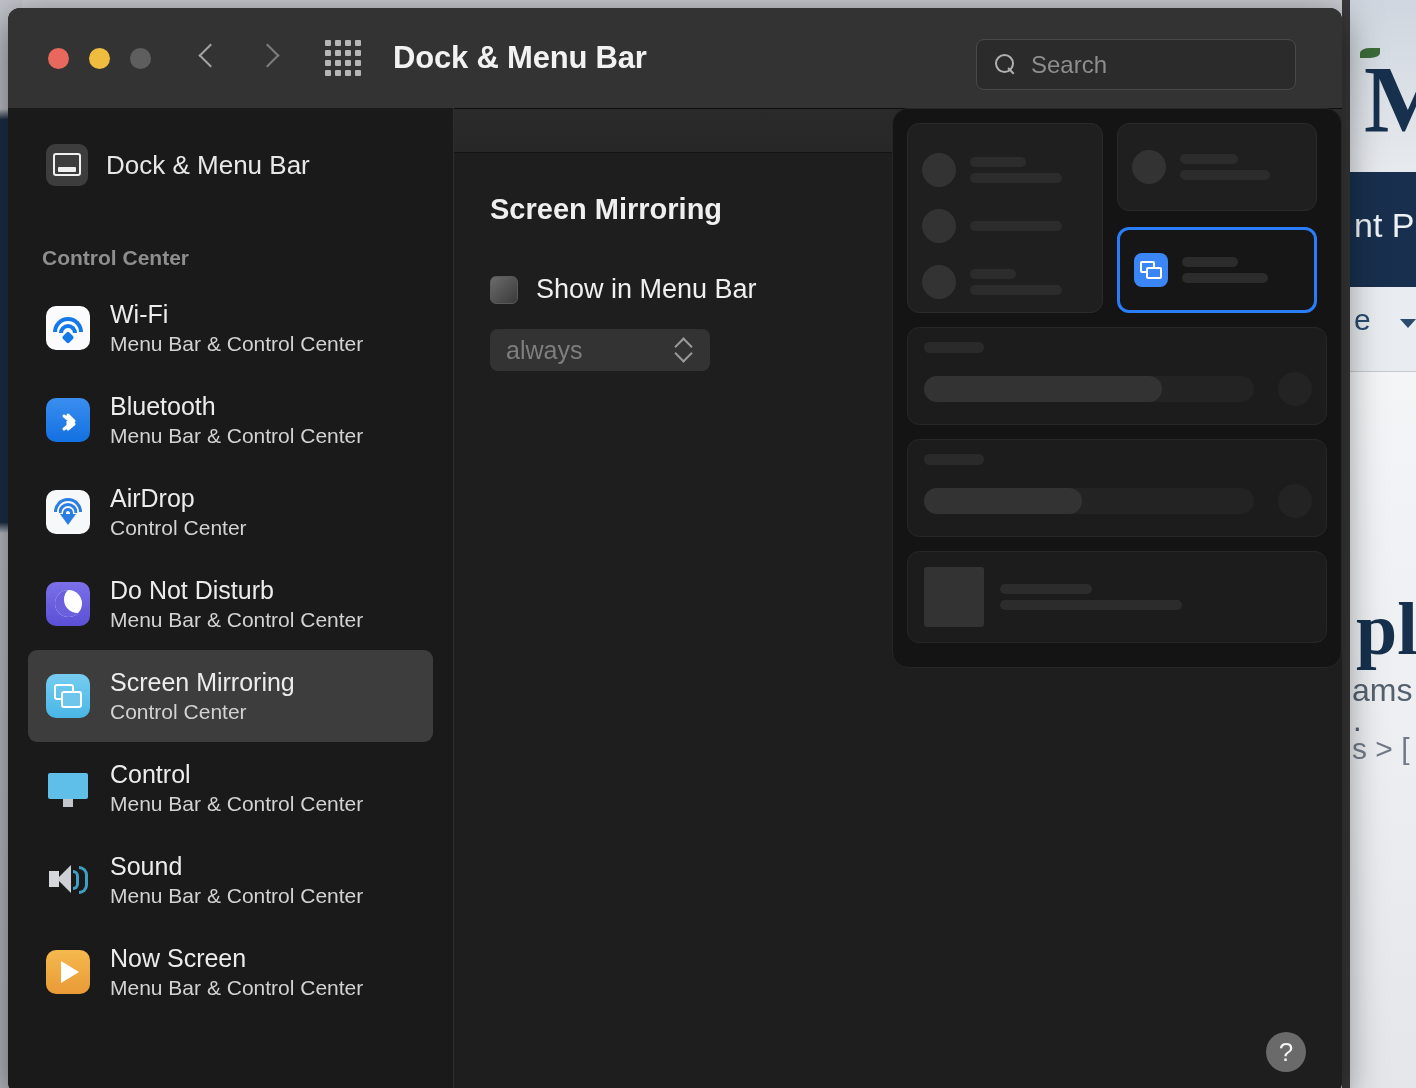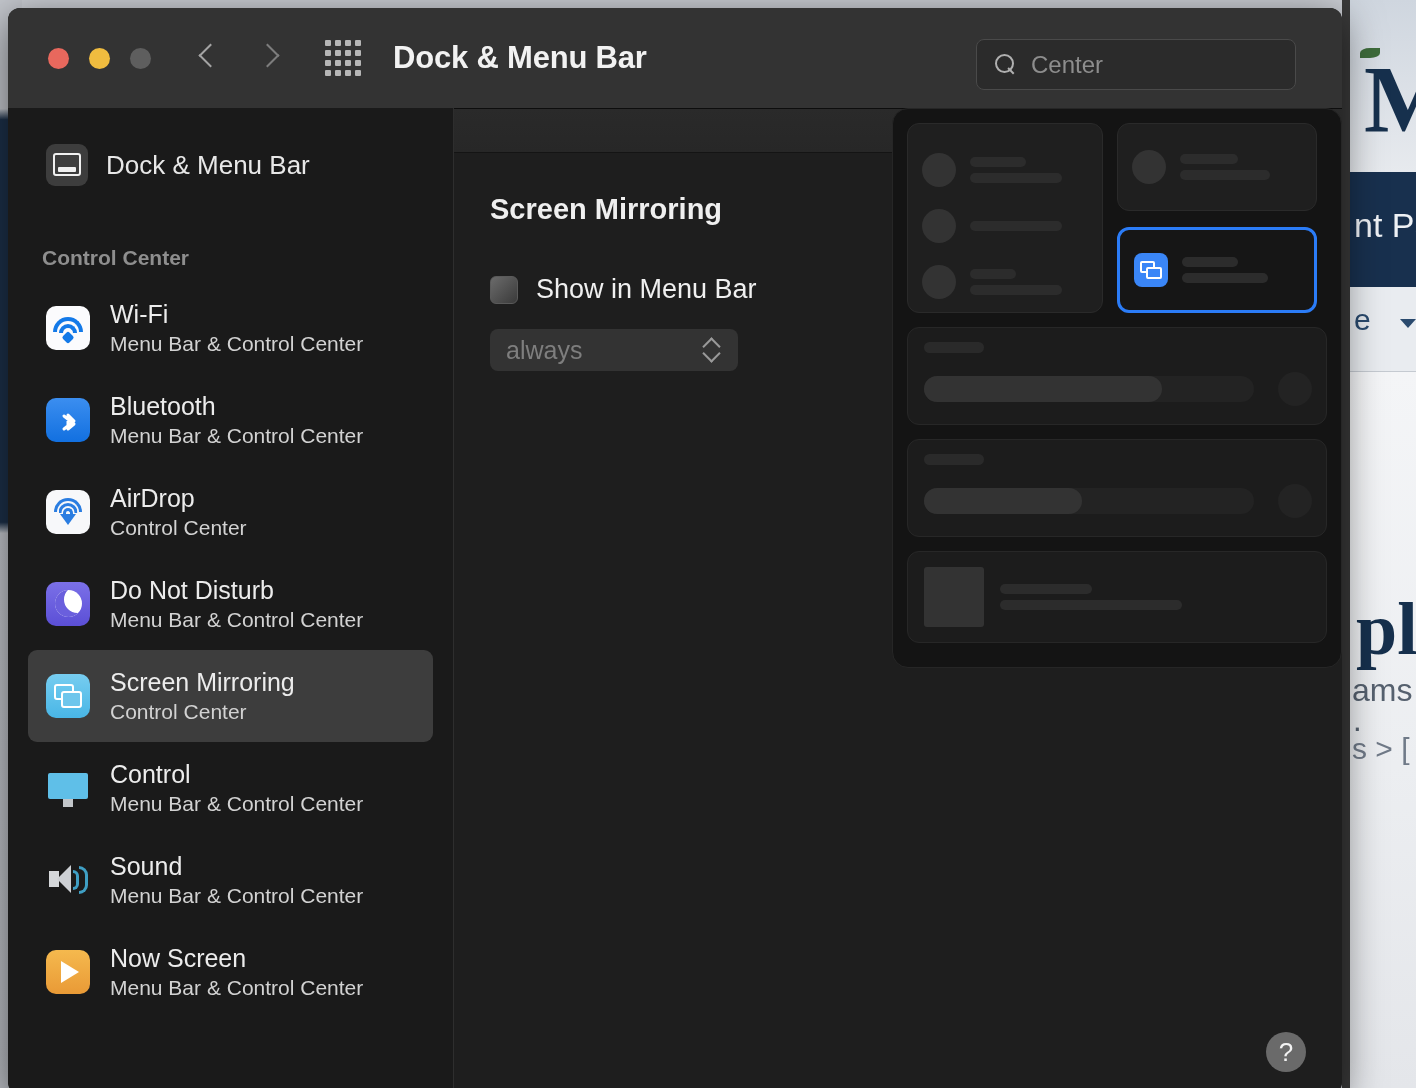--- a/index.html
+++ b/index.html
@@ -328,21 +328,21 @@
   #checkRow { display: flex; align-items: center; gap: 18px; margin-top: 48px; }
   #checkbox {
     width: 28px; height: 28px; border-radius: 6px;
     background: linear-gradient(135deg, #6b6b6b, #3a3a3a);
     border: 1px solid #5a5a5a; flex: none;
   }
   #checkLabel { color: #f0f0f0; font-size: 27px; text-align: right; }
 
   #popup {
     margin-top: 24px; margin-left: 0;
-    width: 248px; height: 42px; border-radius: 8px;
+    width: 220px; height: 42px; border-radius: 8px;
     background: #333333;
     display: flex; align-items: center;
     position: relative;
   }
   #popupValue { color: #7e7e7e; font-size: 25px; margin-left: 16px; }
   .stepper {
     position: absolute; right: 18px; top: 50%; transform: translateY(-50%);
     width: 16px; height: 26px;
   }
   .stepper::before, .stepper::after {
@@ -484,21 +484,21 @@
       <i></i>
         <i></i>
         <i></i>
         <i></i>
     </div>
 
     <div id="winTitle">Dock &amp; Menu Bar</div>
 
     <div id="searchbox">
       <div class="magn"></div>
-      <div id="searchPlaceholder">Center</div>
+      <div id="searchPlaceholder">Search</div>
     </div>
   </div>
 
   <div id="body">
 
     <div id="sidebar">
 
       <div class="sb-header">
         <div class="app-icon">
           <div class="win-shape"></div>

